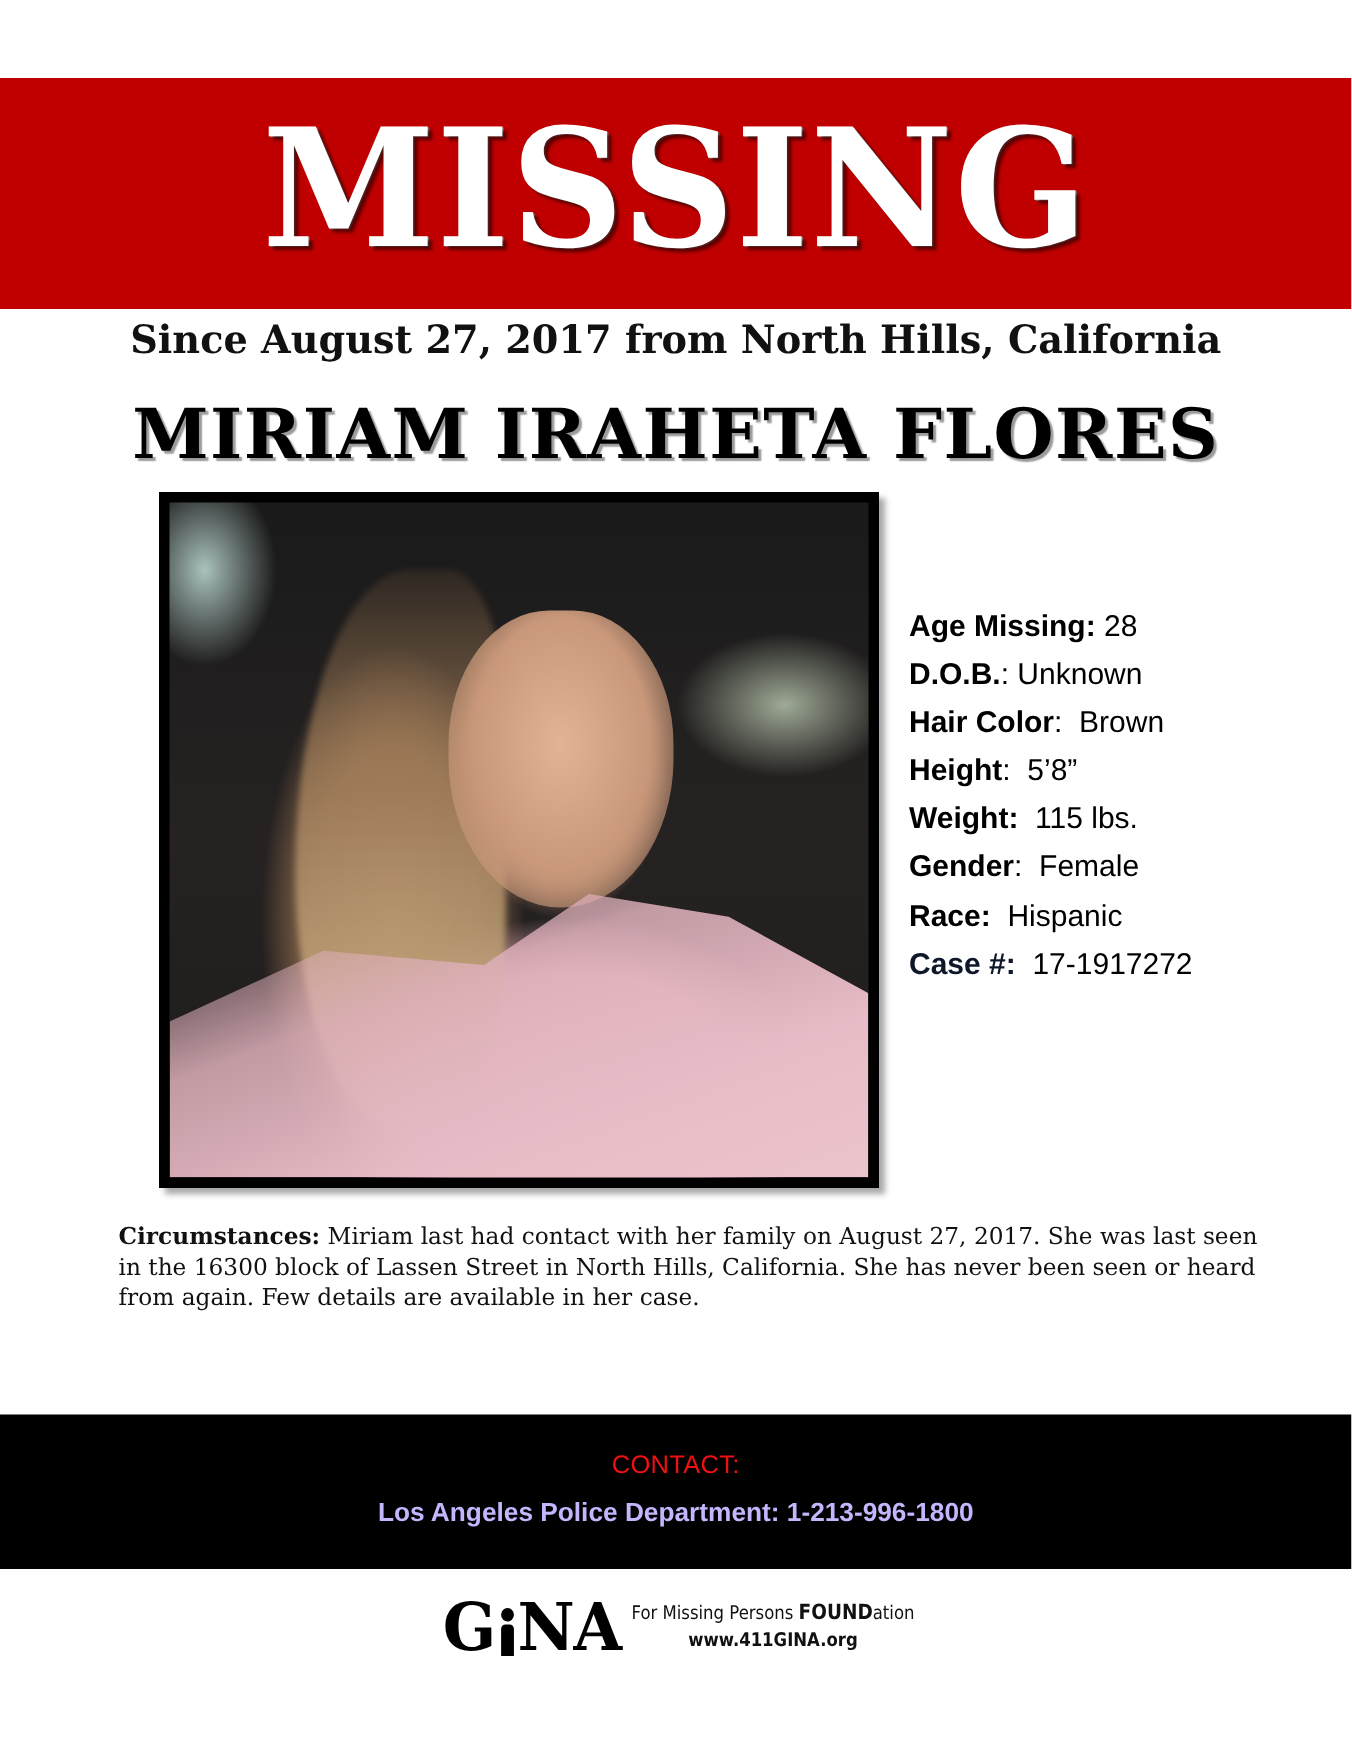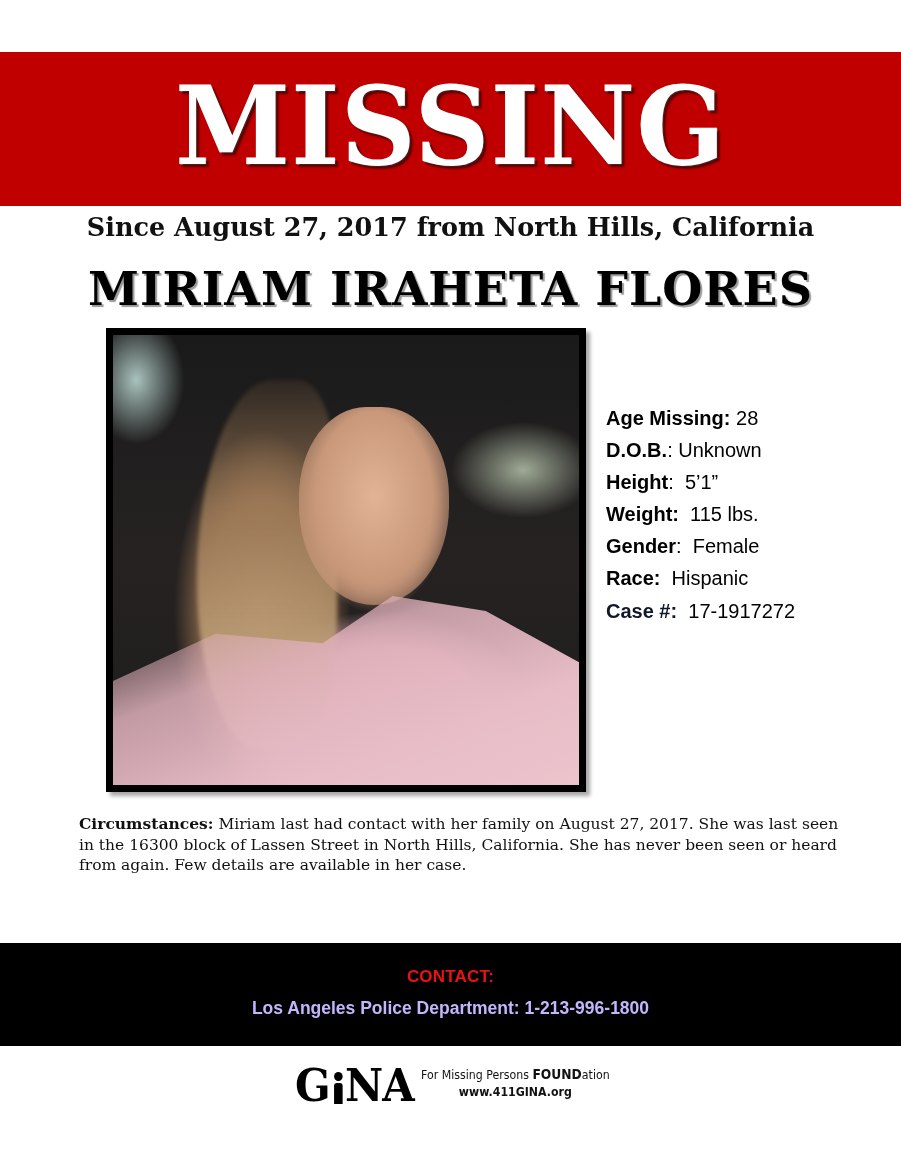--- a/index.html
+++ b/index.html
@@ -88,21 +88,21 @@
     .details p { margin-bottom: 9px; }
     .details .d-label { font-weight: bold; }
 
     .contact-bar {
       position: absolute; left: 0; top: 943px; width: 901px; height: 103px;
       background: #000;
       text-align: center;
     }
     .contact-title {
       position: absolute; left: 0; top: 24px; width: 100%;
-      font-family: "Liberation Sans", sans-serif; font-weight: bold;
+      font-family: "Liberation Sans", sans-serif; font-weight: normal;
       font-size: 17px; color: #ee1111; letter-spacing: 0.2px;
     }
     .contact-line {
       position: absolute; left: 0; top: 55px; width: 100%;
       font-family: "Liberation Sans", sans-serif; font-weight: bold;
       font-size: 17.5px; color: #c4b5fd;
     }
 
     .logo {
       position: absolute; left: 292px; top: 1063px; height: 46px;
@@ -148,21 +148,22 @@
   <div class="photo">
     <div class="photo-hair"></div>
     <div class="photo-face"></div>
     <div class="photo-shirt"></div>
   </div>
 </div>
 
 <div class="info-list">
   <div class="info-row"><span class="info-label">Age Missing:</span><span> 28</span></div>
   <div class="info-row"><span class="info-label">D.O.B.</span><span>: Unknown</span></div>
-  <div class="info-row"><span class="info-label">Height</span><span>:  5’1”</span></div>
+  <div class="info-row"><span class="info-label">Hair Color</span><span>:  Brown</span></div>
+  <div class="info-row"><span class="info-label">Height</span><span>:  5’8”</span></div>
   <div class="info-row"><span class="info-label">Weight:</span><span>  115 lbs.</span></div>
   <div class="info-row"><span class="info-label">Gender</span><span>:  Female</span></div>
   <div class="info-row"><span class="info-label">Race:</span><span>  Hispanic</span></div>
   <div class="info-row case"><span class="info-label">Case #:</span><span>  17-1917272</span></div>
 </div>
 
 <div class="details">
   <p><span class="d-label">Circumstances:</span><span>  Miriam last had contact with her family on August 27, 2017. She was last seen in the 16300 block of Lassen Street in North Hills, California. She has never been seen or heard from again. Few details are available in her case.</span></p>
 </div>
 

